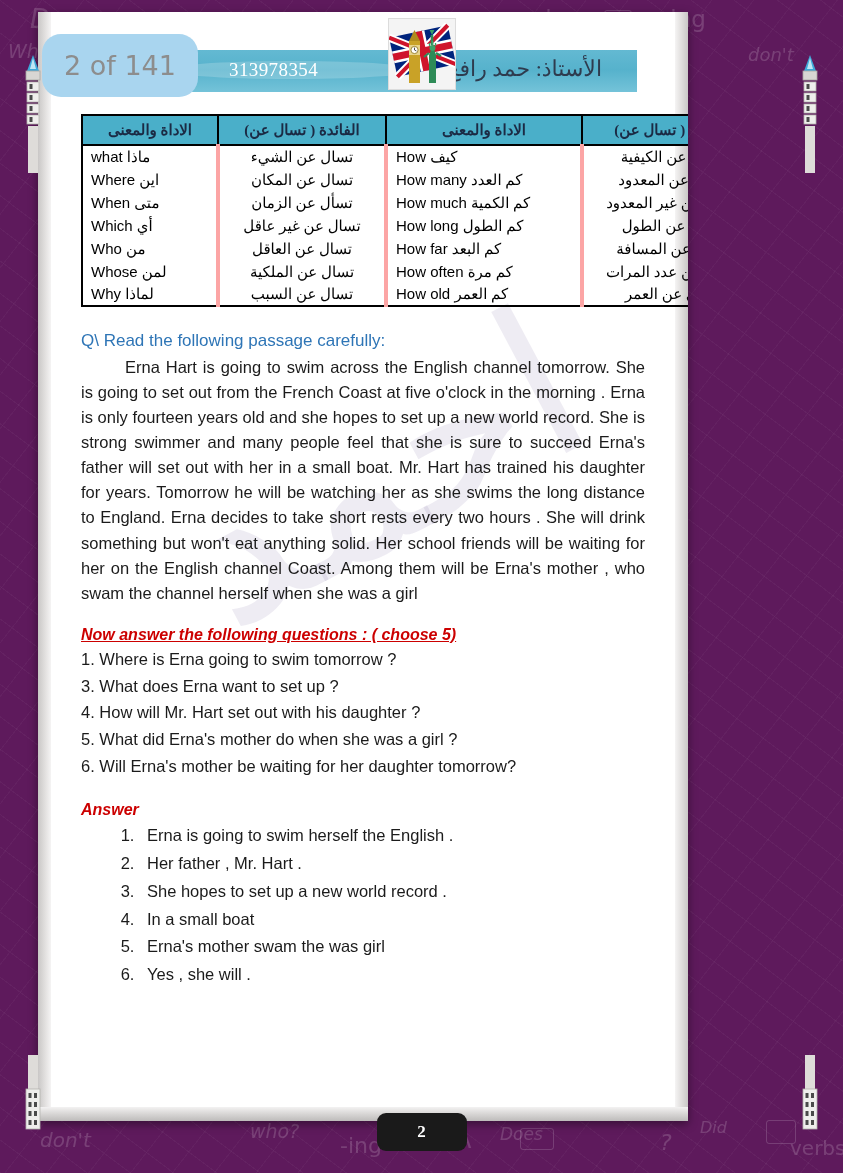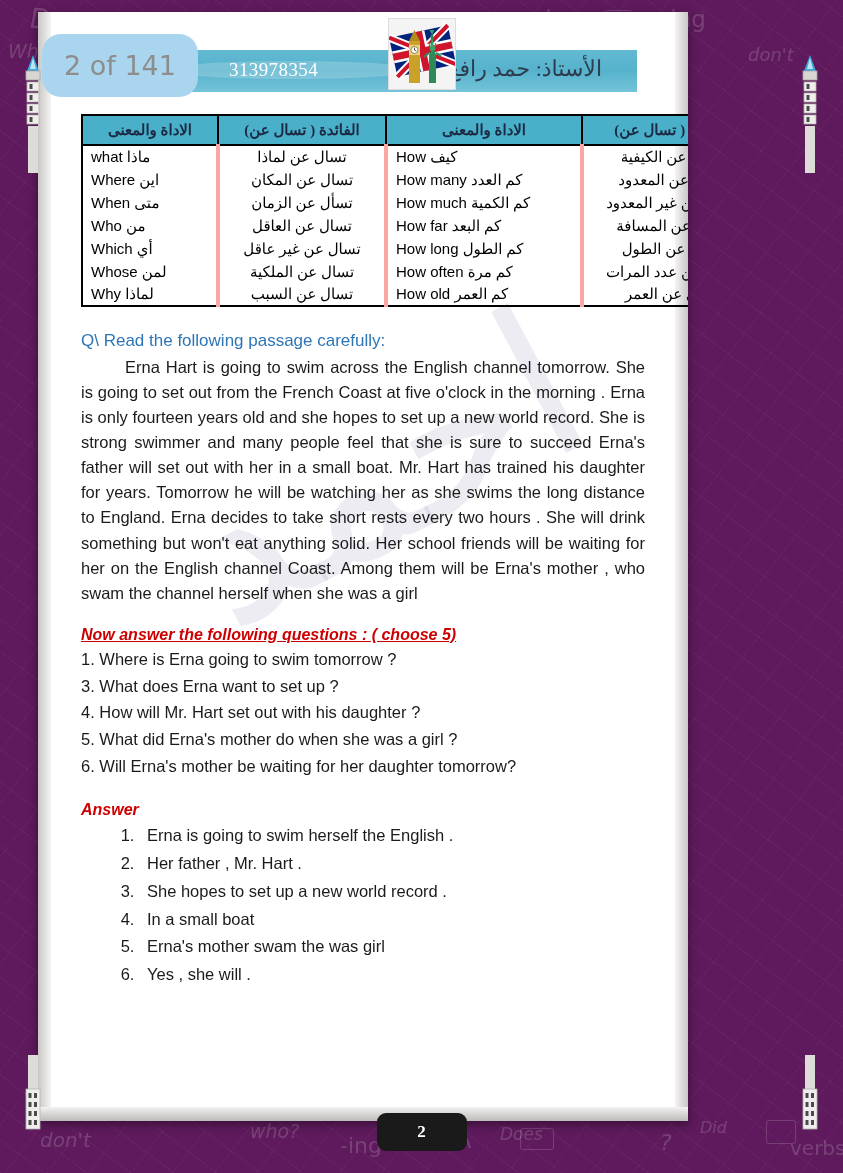--- a/index.html
+++ b/index.html
@@ -401,47 +401,47 @@
         <tr>
           <th>الاداة والمعنى</th>
           <th>الفائدة ( تسال عن)</th>
           <th>الاداة والمعنى</th>
           <th>الفائدة  ( تسال عن)</th>
         </tr>
       </thead>
       <tbody id="table-body">
           <tr>
             <td class="mix"><span>what</span> <span class="ar-word">ماذا</span></td>
-            <td class="ar">تسال عن لماذا</td>
+            <td class="ar">تسال عن الشيء</td>
             <td class="mix"><span>How</span> <span class="ar-word">كيف</span></td>
             <td class="ar">تسال عن الكيفية</td>
           </tr>
           <tr>
             <td class="mix"><span>Where</span> <span class="ar-word">اين</span></td>
             <td class="ar">تسال عن المكان</td>
             <td class="mix"><span>How many</span> <span class="ar-word">كم العدد</span></td>
             <td class="ar">تسال عن المعدود</td>
           </tr>
           <tr>
             <td class="mix"><span>When</span> <span class="ar-word">متى</span></td>
             <td class="ar">تسأل عن الزمان</td>
             <td class="mix"><span>How much</span> <span class="ar-word">كم الكمية</span></td>
             <td class="ar">تسال عن غير المعدود</td>
           </tr>
           <tr>
+            <td class="mix"><span>Which</span> <span class="ar-word">أي</span></td>
+            <td class="ar">تسال عن  غير عاقل</td>
+            <td class="mix"><span>How long</span> <span class="ar-word">كم الطول</span></td>
+            <td class="ar">تسال عن الطول</td>
+          </tr>
+          <tr>
             <td class="mix"><span>Who</span> <span class="ar-word">من</span></td>
             <td class="ar">تسال عن العاقل</td>
             <td class="mix"><span>How far</span> <span class="ar-word">كم البعد</span></td>
             <td class="ar">تسال عن المسافة</td>
-          </tr>
-          <tr>
-            <td class="mix"><span>Which</span> <span class="ar-word">أي</span></td>
-            <td class="ar">تسال عن  غير عاقل</td>
-            <td class="mix"><span>How long</span> <span class="ar-word">كم الطول</span></td>
-            <td class="ar">تسال عن الطول</td>
           </tr>
           <tr>
             <td class="mix"><span>Whose</span> <span class="ar-word">لمن</span></td>
             <td class="ar">تسال عن الملكية</td>
             <td class="mix"><span>How often</span> <span class="ar-word">كم مرة</span></td>
             <td class="ar">تسال عن عدد المرات</td>
           </tr>
           <tr>
             <td class="mix"><span>Why</span> <span class="ar-word">لماذا</span></td>
             <td class="ar">تسال عن السبب</td>

